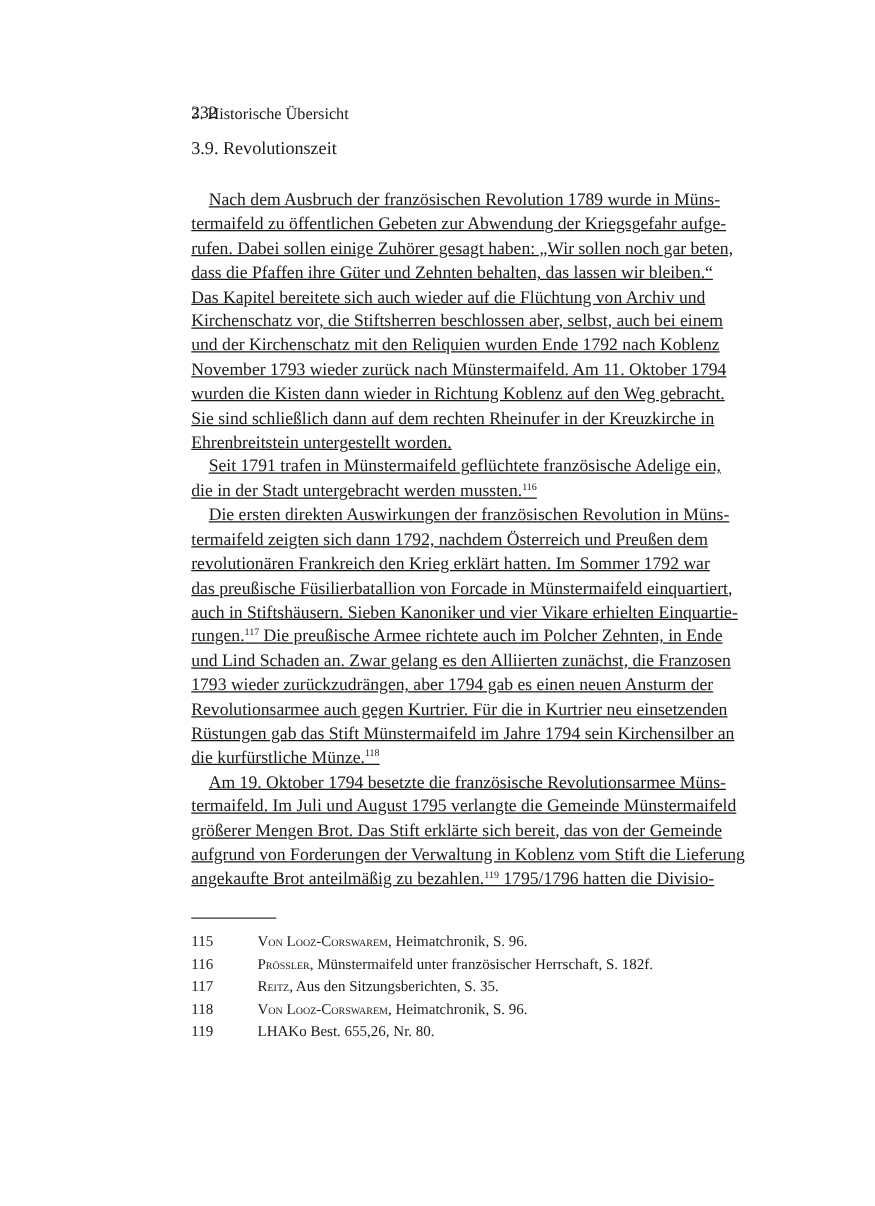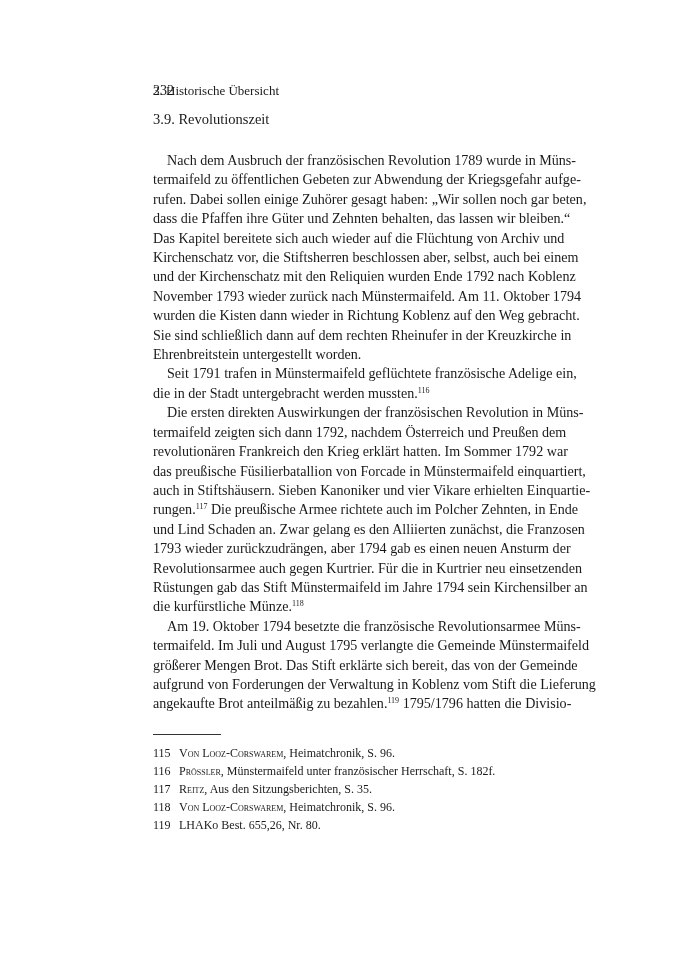--- a/index.html
+++ b/index.html
@@ -4,29 +4,29 @@
   <style>
     html, body { margin: 0; padding: 0; background: #ffffff; }
     body { width: 700px; height: 965px; position: relative; overflow: hidden;
            font-family: "Liberation Serif", "DejaVu Serif", serif; color: #1a1a1a; }
     .page { position: absolute; left: 153px; top: 0; width: 411px; }
     .running-head { position: absolute; top: 83px; left: 0; width: 411px; height: 18px; font-size: 13px; }
     .page-number { position: absolute; left: 0; top: 0; font-size: 14px; }
     .running-title { position: absolute; left: 0; right: 0; top: 0; font-size: 13px; }
     .section-title { position: absolute; top: 111px; left: 0; width: 411px; text-align: left; font-size: 14.5px; }
     .body { position: absolute; top: 151px; left: 0; width: 411px; font-size: 14.1px; line-height: 19.42px; }
-    .line { display: block; white-space: nowrap; text-align: justify; text-align-last: justify; height: 19.42px; overflow: visible; }
+    .line { display: block; white-space: nowrap; text-align: justify; text-align-last: justify; height: 19.42px; overflow: visible; text-decoration: underline; }
     .line.last { text-align-last: left; }
     .line.indent { padding-left: 14px; }
     sup { font-size: 8px; vertical-align: 5px; line-height: 0; }
     .fn-rule { position: absolute; top: 734px; left: 0; width: 68px; height: 0; border-top: 1px solid #333; }
     .footnotes { position: absolute; top: 744px; left: 0; width: 411px; font-size: 12px; line-height: 18px; }
     .fn { display: block; white-space: nowrap; }
     .fn-num { display: inline-block; width: 26px; }
-    .sc { font-variant: small-caps; }
+    .sc { font-variant: small-caps; margin-left: 27px; }
   </style>
 </head>
 <body>
 
 <div class="page">
 
   <div class="running-head">
     <span class="page-number">232</span>
     <span class="running-title">3. Historische Übersicht</span>
   </div>

